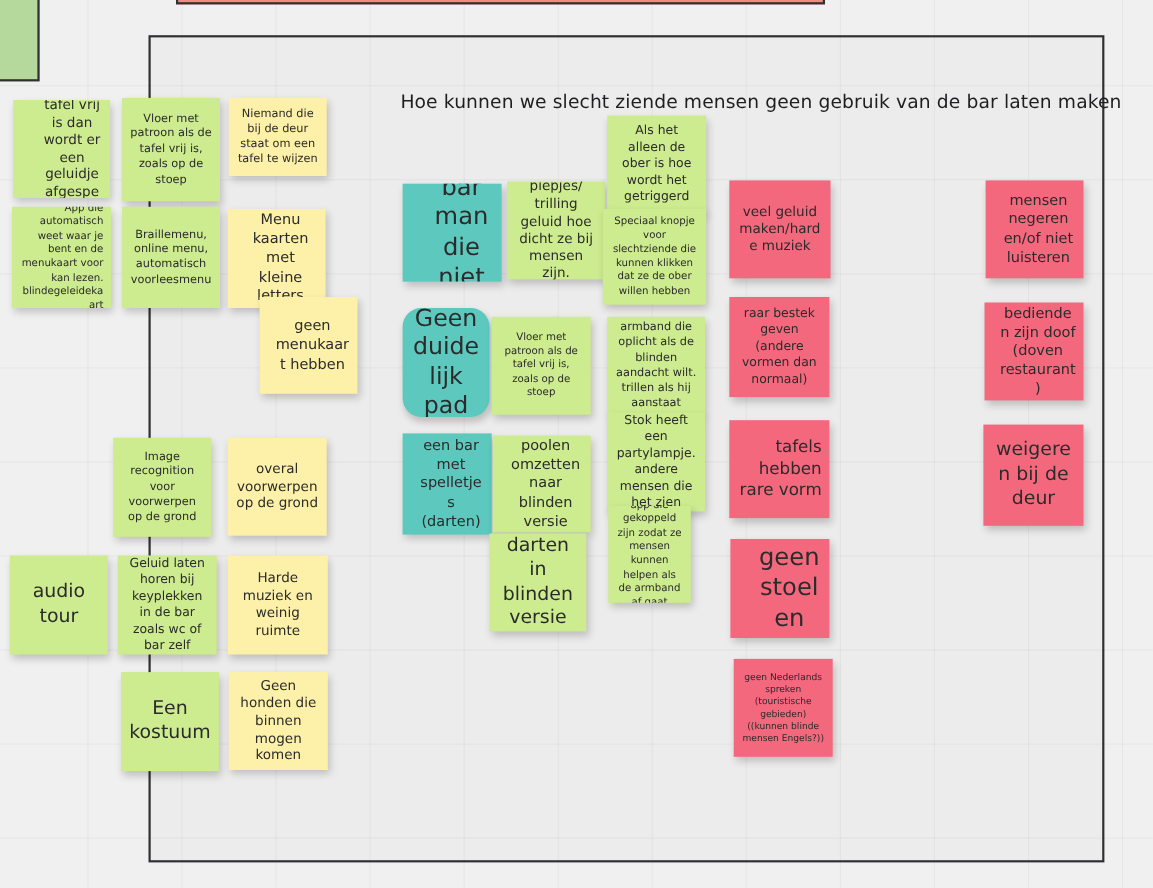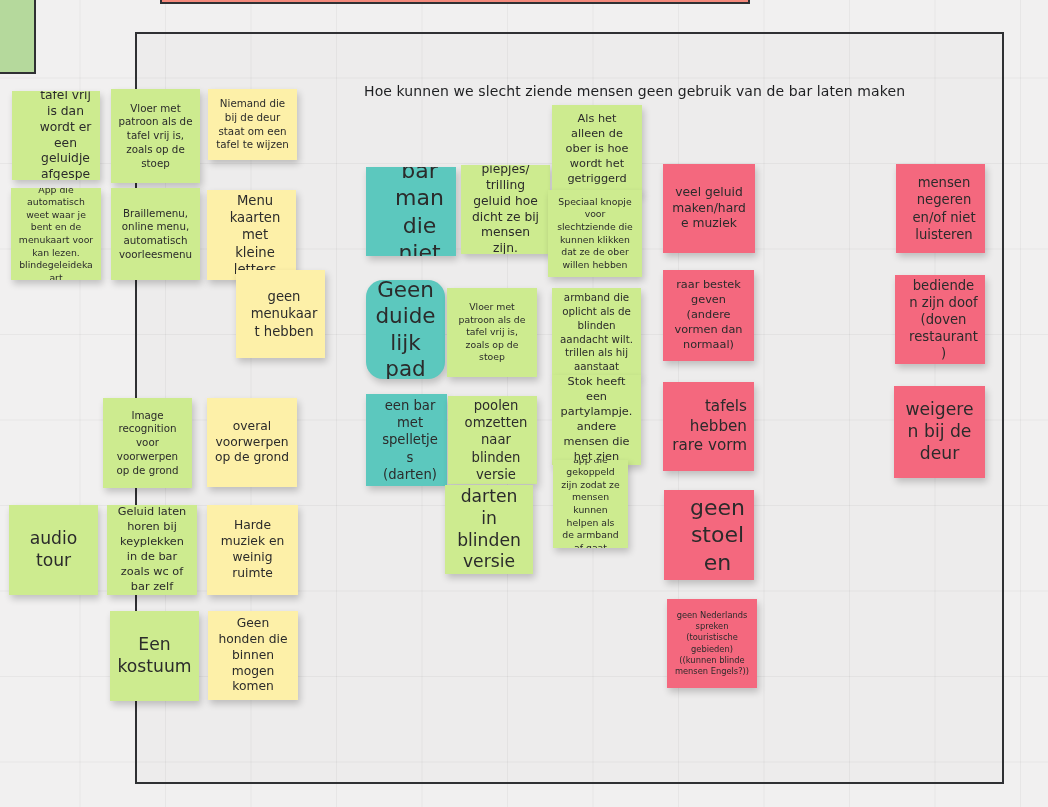--- a/index.html
+++ b/index.html
@@ -50,21 +50,21 @@
     left: 160px;
     top: -30px;
     width: 590px;
     height: 34px;
     background: #f4897c;
   }
   .frame-title {
     position: absolute;
     left: 364px;
     top: 83px;
-    font-size: 14px;
+    font-size: 17px;
     color: #1e1f21;
     letter-spacing: 0.1px;
     white-space: nowrap;
   }
   .note {
     position: absolute;
     box-sizing: border-box;
     display: flex;
     align-items: center;
     justify-content: center;
@@ -106,21 +106,21 @@
   <div id="notes-layer">
       <div class="note c-green fs-12" style="left: 12px; top: 91px; width: 88px; height: 89px; padding-left: 26px;">
         <span>Als een tafel vrij is dan wordt er een geluidje afgespeeld</span>
       </div>
       <div class="note c-green fs-10" style="left: 111px; top: 89px; width: 89px; height: 94px;">
         <span>Vloer met patroon als de tafel vrij is, zoals op de stoep</span>
       </div>
       <div class="note c-yellow fs-10" style="left: 208px; top: 89px; width: 89px; height: 71px;">
         <span>Niemand die bij de deur staat om een tafel te wijzen</span>
       </div>
-      <div class="note c-green fs-9" style="left: 11px; top: 188px; width: 90px; height: 92px;">
+      <div class="note c-green fs-9" style="left: 11px; top: 188px; width: 90px; height: 92px; text-align: right;">
         <span>App die automatisch weet waar je bent en de menukaart voor kan lezen. blindegeleidekaart</span>
       </div>
       <div class="note c-green fs-10" style="left: 111px; top: 188px; width: 89px; height: 92px;">
         <span>Braillemenu, online menu, automatisch voorleesmenu</span>
       </div>
       <div class="note c-yellow fs-13" style="left: 207px; top: 190px; width: 89px; height: 90px;">
         <span>Menu kaarten met kleine letters</span>
       </div>
       <div class="note c-yellow fs-13" style="left: 236px; top: 270px; width: 89px; height: 88px;">
         <span>geen menukaart hebben</span>

